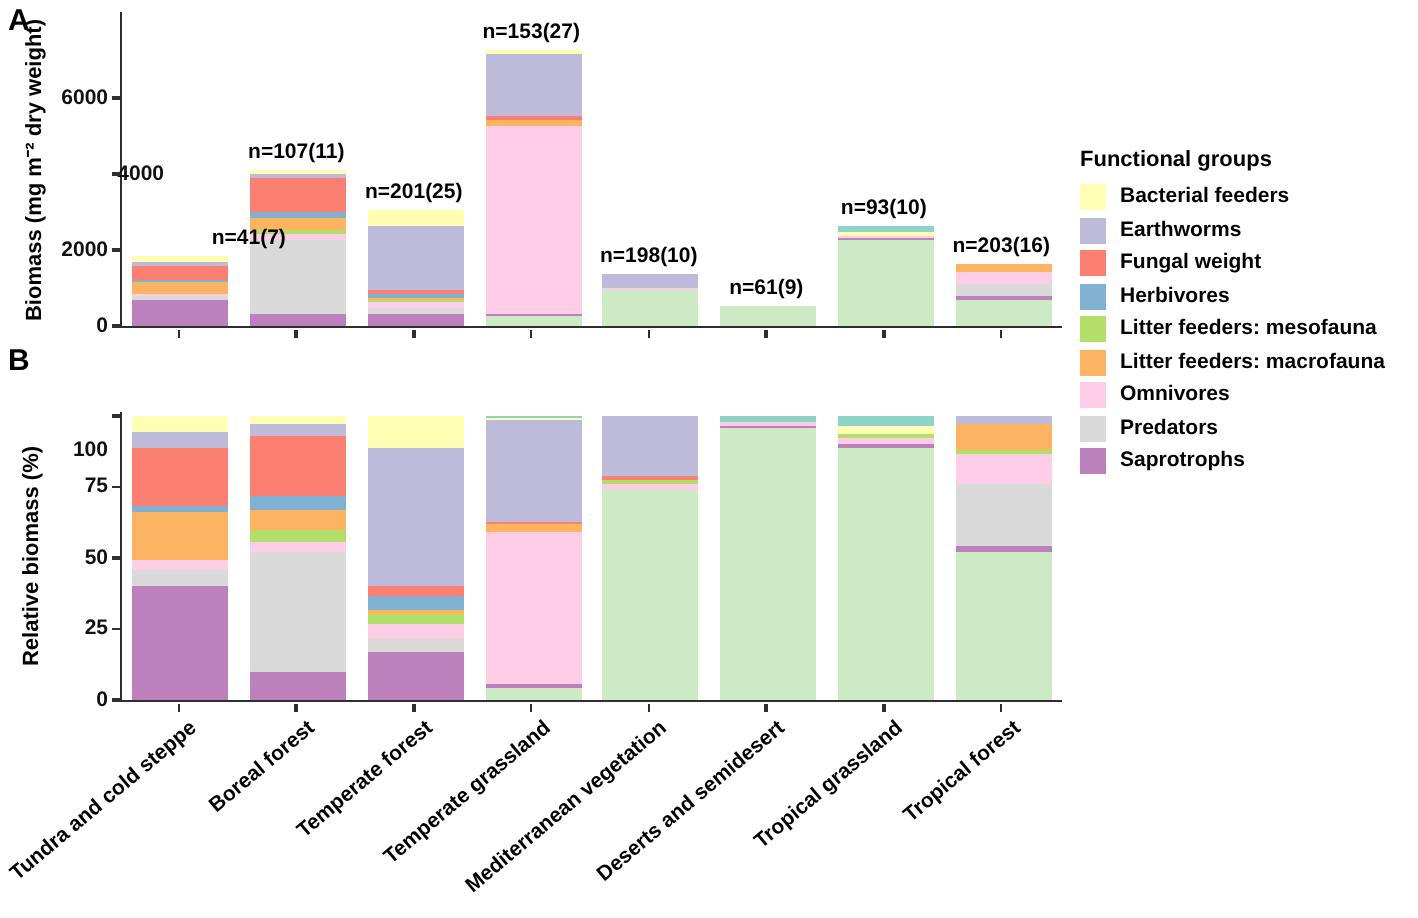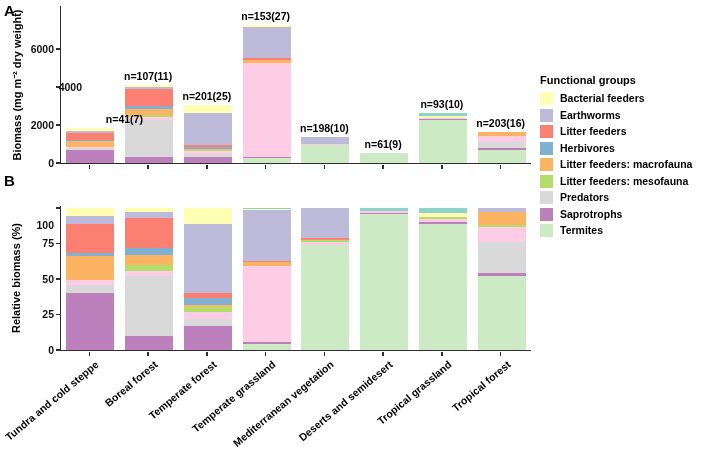--- a/index.html
+++ b/index.html
@@ -181,45 +181,45 @@
         <div class="legend-item">
           <div class="legend-swatch" style="background: rgb(255, 255, 179);"></div>
           <span class="legend-label">Bacterial feeders</span>
         </div>
         <div class="legend-item">
           <div class="legend-swatch" style="background: rgb(190, 186, 218);"></div>
           <span class="legend-label">Earthworms</span>
         </div>
         <div class="legend-item">
           <div class="legend-swatch" style="background: rgb(251, 128, 114);"></div>
-          <span class="legend-label">Litter feeders</span>
+          <span class="legend-label">Fungal weight</span>
         </div>
         <div class="legend-item">
           <div class="legend-swatch" style="background: rgb(128, 177, 211);"></div>
           <span class="legend-label">Herbivores</span>
         </div>
         <div class="legend-item">
+          <div class="legend-swatch" style="background: rgb(179, 222, 105);"></div>
+          <span class="legend-label">Litter feeders: mesofauna</span>
+        </div>
+        <div class="legend-item">
           <div class="legend-swatch" style="background: rgb(253, 180, 98);"></div>
           <span class="legend-label">Litter feeders: macrofauna</span>
         </div>
         <div class="legend-item">
-          <div class="legend-swatch" style="background: rgb(179, 222, 105);"></div>
-          <span class="legend-label">Litter feeders: mesofauna</span>
+          <div class="legend-swatch" style="background: rgb(252, 205, 229);"></div>
+          <span class="legend-label">Omnivores</span>
         </div>
         <div class="legend-item">
           <div class="legend-swatch" style="background: rgb(217, 217, 217);"></div>
           <span class="legend-label">Predators</span>
         </div>
         <div class="legend-item">
           <div class="legend-swatch" style="background: rgb(188, 128, 189);"></div>
           <span class="legend-label">Saprotrophs</span>
-        </div>
-        <div class="legend-item">
-          <div class="legend-swatch" style="background: rgb(204, 235, 197);"></div>
-          <span class="legend-label">Termites</span>
         </div>
       </div>
   </div>
 <div class="tickmark" style="left: 88.625px; top: 164.5px; width: 1.5px; height: 4px;"></div>
     <div class="nlabel" style="left: 89.375px; top: 113.04px; margin-left: 35px;">n=41(7)</div>
     <div class="tickmark" style="left: 147.375px; top: 164.5px; width: 1.5px; height: 4px;"></div>
     <div class="nlabel" style="left: 148.125px; top: 70.1px;">n=107(11)</div>
     <div class="tickmark" style="left: 206.125px; top: 164.5px; width: 1.5px; height: 4px;"></div>
     <div class="nlabel" style="left: 206.875px; top: 90.05px;">n=201(25)</div>
     <div class="tickmark" style="left: 264.875px; top: 164.5px; width: 1.5px; height: 4px;"></div>

